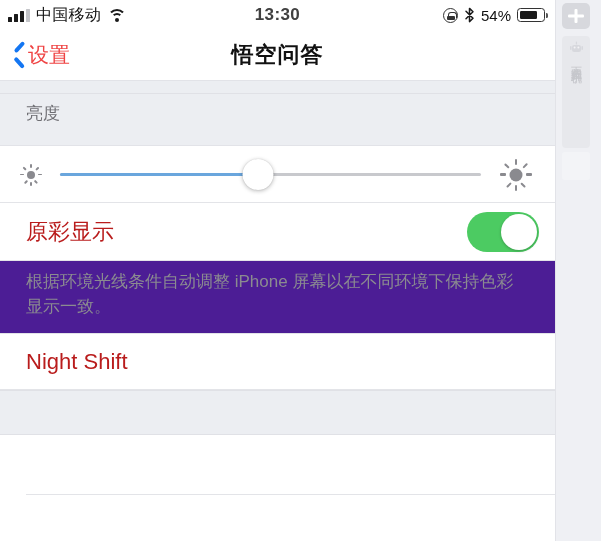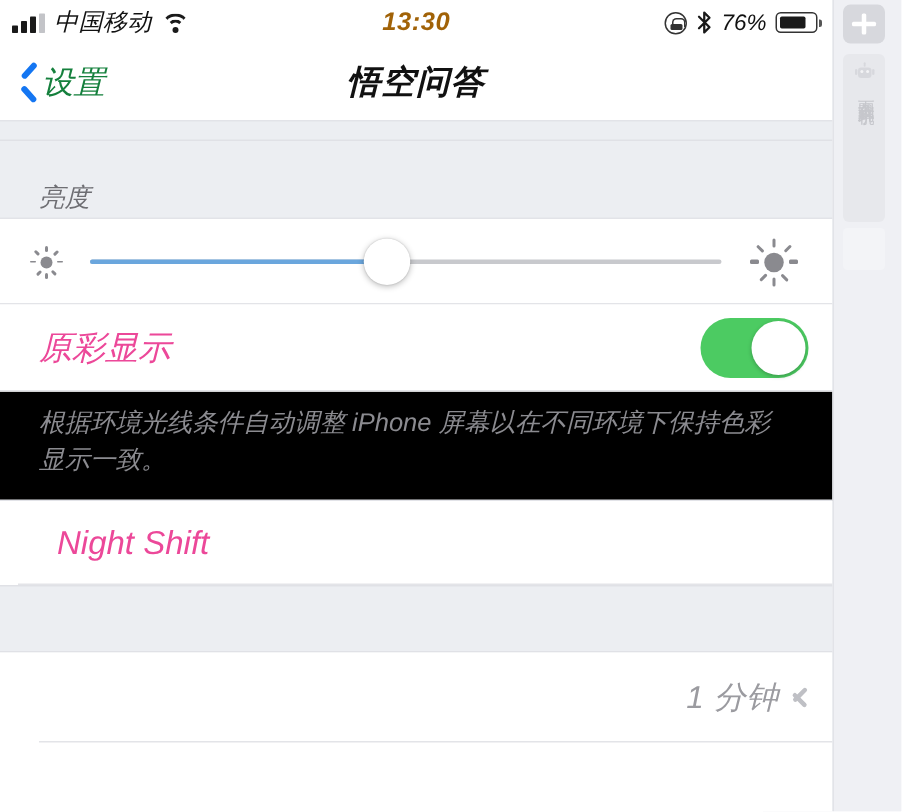--- a/index.html
+++ b/index.html
@@ -5,21 +5,21 @@
   * { margin:0; padding:0; box-sizing:border-box; }
   html, body {
     width:601px; height:541px;
     background:#ffffff;
     font-family:"Liberation Sans", "DejaVu Sans", sans-serif;
     overflow:hidden;
   }
   #screen { position:relative; width:601px; height:541px; background:#eff0f4; overflow:hidden; }
 
   
-  #phone { position:absolute; left:0; top:0; width:555px; height:541px; background:#ffffff;font-style:italic; }
+  #phone { position:absolute; left:0; top:0; width:555px; height:541px; background:#ffffff; }
 
   
   .statusbar {
     position:relative; height:30px; background:#ffffff;
     display:flex; align-items:center; padding:0 10px 0 8px;
   }
   .sb-left { display:flex; align-items:center; gap:6px; }
   .signal { display:flex; align-items:flex-end; gap:2px; height:13px; }
   .signal i { display:block; width:4px; background:#1a1a1a; border-radius:0.5px; }
   .signal i.b1 { height:5px; }
@@ -27,21 +27,21 @@
   .signal i.b3 { height:11px; }
   .signal i.b4 { height:13px; background:#c3c4c8; }
   .carrier { font-size:16px; color:#111; letter-spacing:.3px; }
   .wifi { width:19px; height:14px; position:relative; }
   .wifi span { position:absolute; left:50%; transform:translateX(-50%); border:2.2px solid #1a1a1a;
                 border-bottom-color:transparent; border-left-color:transparent; border-right-color:transparent;
                 border-radius:50%; }
   .wifi .a { width:19px; height:19px; top:1px; }
   .wifi .b { width:11px; height:11px; top:5px; }
   .wifi .c { width:4px; height:4px; top:9.5px; border-radius:50%; background:#1a1a1a; border:none; }
-  .sb-time { position:absolute; left:0; right:0; text-align:center; font-size:17px; font-weight:bold; color:#a16207; letter-spacing:.4px; }
+  .sb-time { position:absolute; left:0; right:0; text-align:center; font-size:17px; font-weight:bold; color:#404040; letter-spacing:.4px; }
   .sb-right { margin-left:auto; display:flex; align-items:center; gap:6px; position:relative; z-index:2; }
   .rotlock { width:15px; height:15px; border:1.6px solid #333; border-radius:50%; position:relative; }
   .rotlock:after { content:""; position:absolute; left:4px; top:3px; width:7px; height:5px;
                    border:1.4px solid #333; border-bottom:none; border-radius:3px 3px 0 0; }
   .rotlock:before { content:""; position:absolute; left:3.3px; top:7px; width:8px; height:4.5px; background:#333; border-radius:1px; }
   .bt { width:11px; height:16px; position:relative; }
   .bt svg { display:block; }
   .batt-pct { font-size:15px; color:#111; }
   .batt { width:28px; height:14px; border:1.6px solid #333; border-radius:3.5px; position:relative; padding:1.6px; }
   .batt .fill { height:100%; width:76%; background:#1a1a1a; border-radius:1.2px; }
@@ -49,52 +49,52 @@
 
   
   .navbar { position:relative; height:50px; background:#fff; display:flex; align-items:center; }
   .nav-back { display:flex; align-items:center; gap:2px; padding-left:13px; cursor:pointer; z-index:2; }
   .chev-back { width:13px; height:22px; position:relative; }
   .chev-back:before, .chev-back:after {
     content:""; position:absolute; left:2px; width:13px; height:3.6px; background:#1476f2; border-radius:3px;
   }
   .chev-back:before { top:6px; transform:rotate(-48deg); transform-origin:left center; }
   .chev-back:after  { top:12px; transform:rotate(48deg); transform-origin:left center; }
-  .nav-back-label { font-size:21px; color:#15803d; }
+  .nav-back-label { font-size:21px; color:#ef4444; }
   .nav-title { position:absolute; left:0; right:0; text-align:center; font-size:22px; font-weight:bold; color:#111; letter-spacing:1px; }
 
   
   .gap { background:#eceef2; border-top:1px solid #e0e1e6; border-bottom:1px solid #e0e1e6; }
   .section-header { background:#eceef2; border-top:1px solid #e2e3e8; border-bottom:1px solid #e2e3e8;
-                    display:flex; align-items:flex-end; padding:0 0 2px 26px; }
+                    display:flex; align-items:flex-end; padding:0 0 20px 26px; }
   .section-header span { font-size:17px; color:#6e6e73; }
 
   .row { background:#fff; display:flex; align-items:center; padding:0 16px 0 26px; position:relative; }
   .row-sep { position:absolute; left:26px; right:0; bottom:0; height:1px; background:#e3e4e8; }
-  .row-label { font-size:22px; color:#ec4899; }
+  .row-label { font-size:22px; color:#b91c1c; }
   .row-right { margin-left:auto; display:flex; align-items:center; gap:9px; }
   .row-value { font-size:21px; color:#9b9ba0; letter-spacing:.5px; }
   .chev { width:11px; height:19px; position:relative; }
   .chev:before, .chev:after { content:""; position:absolute; left:1px; width:12px; height:2.6px; background:#bfc0c5; border-radius:2px; }
   .chev:before { top:5px; transform:rotate(45deg); transform-origin:left center; }
   .chev:after  { top:10.5px; transform:rotate(-45deg); transform-origin:left center; }
 
   
   .slider-row { background:#fff; display:flex; align-items:center; padding:0 20px 0 18px; position:relative; }
   .track-wrap { flex:1; position:relative; height:40px; margin:0 16px; display:flex; align-items:center; }
   .track { position:absolute; left:0; right:0; height:3px; background:#c8c9cd; border-radius:2px; }
   .track-fill { position:absolute; left:0; height:3px; background:#6aa6dd; border-radius:2px; }
   .thumb { position:absolute; width:31px; height:31px; background:#fff; border-radius:50%;
            box-shadow:0 1px 4px rgba(0,0,0,.28), 0 0 1px rgba(0,0,0,.2); transform:translateX(-50%); }
   .sun { position:relative; }
   .sun .core { position:absolute; border-radius:50%; background:#8a8a8f; left:50%; top:50%; transform:translate(-50%,-50%); }
   .sun .ray { position:absolute; background:#8a8a8f; left:50%; top:50%; border-radius:1px; }
 
   
-  .note { background:#000000; padding:9px 26px 14px 26px; border-bottom:1px solid #e2e3e8; }
+  .note { background:#4c1d95; padding:9px 26px 14px 26px; border-bottom:1px solid #e2e3e8; }
   .note p { font-size:17px; line-height:1.45; color:#8b8b90; }
 
   
   #sidepanel { position:absolute; right:0; top:0; width:46px; height:541px; background:#eff0f4; border-left:1px solid #e2e3e8; }
   .plus-btn { position:absolute; left:6px; top:3px; width:28px; height:26px; background:#d7d8dd; border-radius:5px; cursor:pointer; }
   .plus-btn:before, .plus-btn:after { content:""; position:absolute; background:#fff; border-radius:1px; }
   .plus-btn:before { left:50%; top:6px; width:3px; height:14px; transform:translateX(-50%); }
   .plus-btn:after  { top:50%; left:6px; height:3px; width:16px; transform:translateY(-50%); }
   .dl-btn { position:absolute; left:6px; top:36px; width:28px; height:112px; background:#e7e8ec; border-radius:4px;
             display:flex; flex-direction:column; align-items:center; padding-top:4px; cursor:pointer; }
@@ -129,21 +129,21 @@
         </div>
       </div>
       <div class="sb-time">13:30</div>
       <div class="sb-right">
         <div class="rotlock"></div>
         <div class="bt">
           <svg width="11" height="16" viewBox="0 0 11 16">
             <path d="M2 4.2 L9 11.2 L5.5 14.6 L5.5 1.4 L9 4.8 L2 11.8" fill="none" stroke="#1a1a1a" stroke-width="1.5" stroke-linejoin="round" stroke-linecap="round"></path>
           </svg>
         </div>
-        <div class="batt-pct">76%</div>
+        <div class="batt-pct">54%</div>
         <div class="batt">
             <div class="fill" style="width: 76%;"></div>
           </div>
       </div>
     </div>
 
     <div class="navbar">
       <div class="nav-back">
         <div class="chev-back"></div>
         <div class="nav-back-label">设置</div>
@@ -197,32 +197,28 @@
           <div style="position:absolute;top:2px;left:34px;width:36px;height:36px;border-radius:50%;background:#fff;box-shadow:0 1px 3px rgba(0,0,0,.25);"></div>
         </div>
       </div>
       <div class="row-sep" style="left:0;"></div>
     </div>
 
     <div class="note">
       <p>根据环境光线条件自动调整 iPhone 屏幕以在不同环境下保持色彩显示一致。</p>
     </div>
 
-    <div class="row" style="height:56px;margin-left:12px;">
+    <div class="row" style="height:56px;">
       <div class="row-label">Night Shift</div>
       <div class="row-sep" style="left:0;"></div>
     </div>
 
     <div class="gap" style="height:45px;"></div>
 
     <div class="row" style="height:60px;">
-      <div class="row-right">
-        <div class="row-value">1 分钟</div>
-        <div class="chev"></div>
-      </div>
       <div class="row-sep"></div>
     </div>
 
   </div>
 
   <div id="sidepanel">
     <div class="plus-btn"></div>
     <div class="dl-btn">
       <div class="dl-icon">
         <svg width="15" height="15" viewBox="0 0 15 15">

